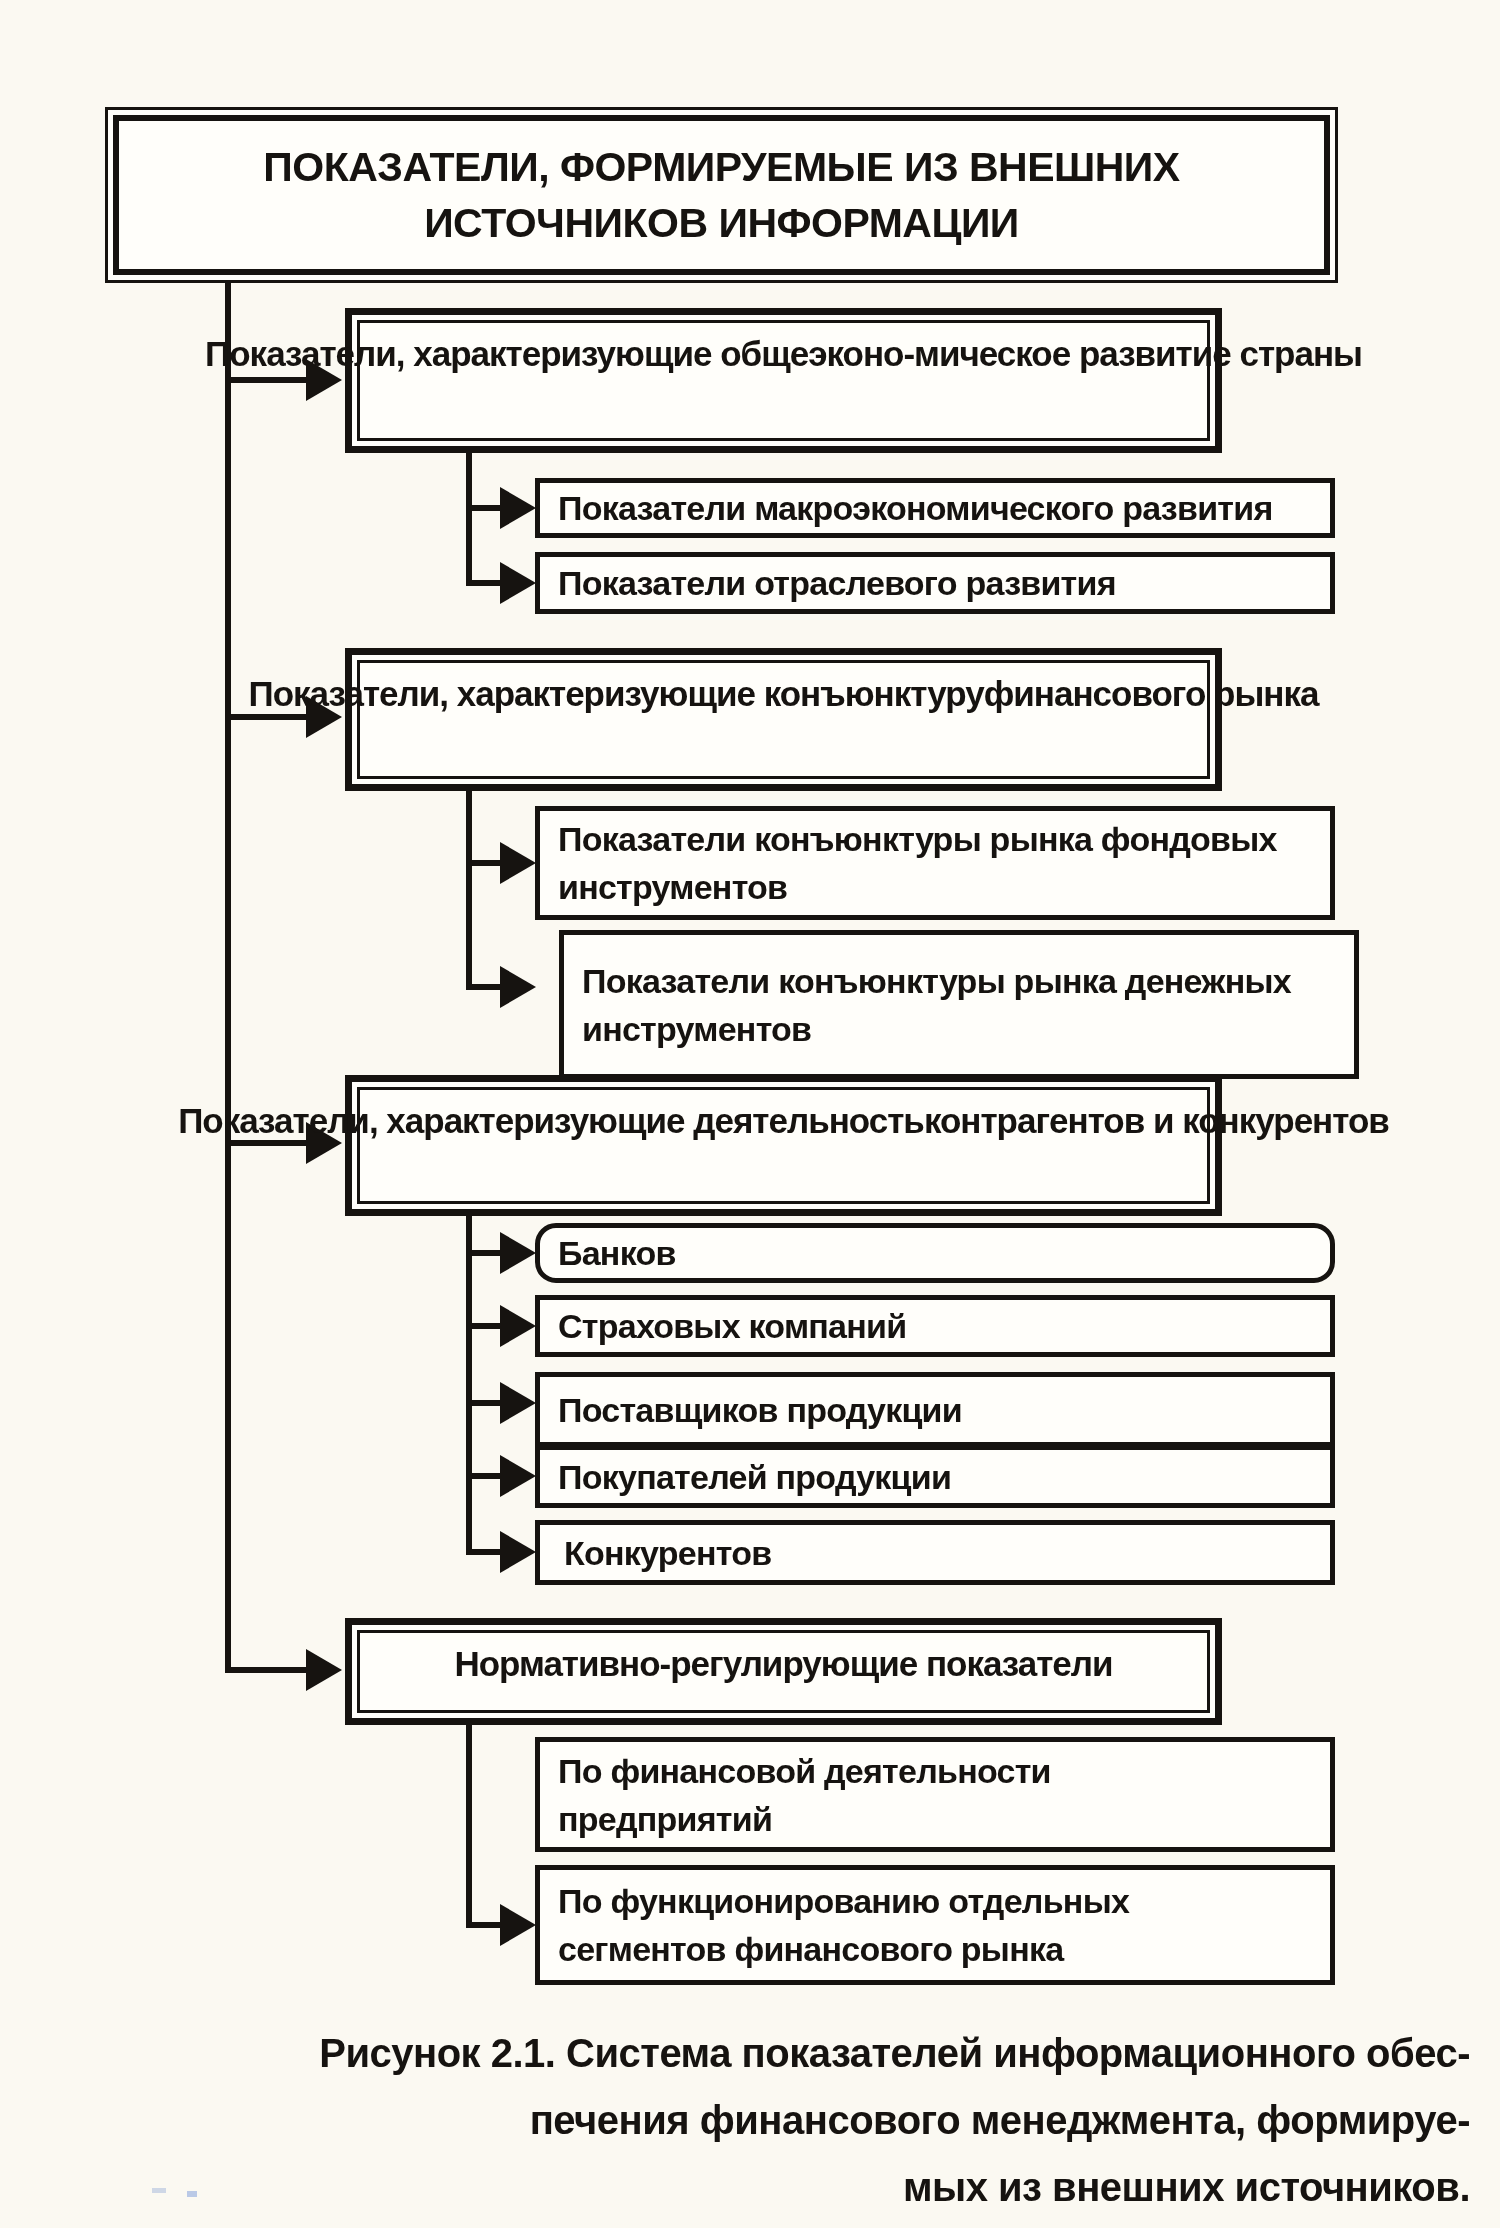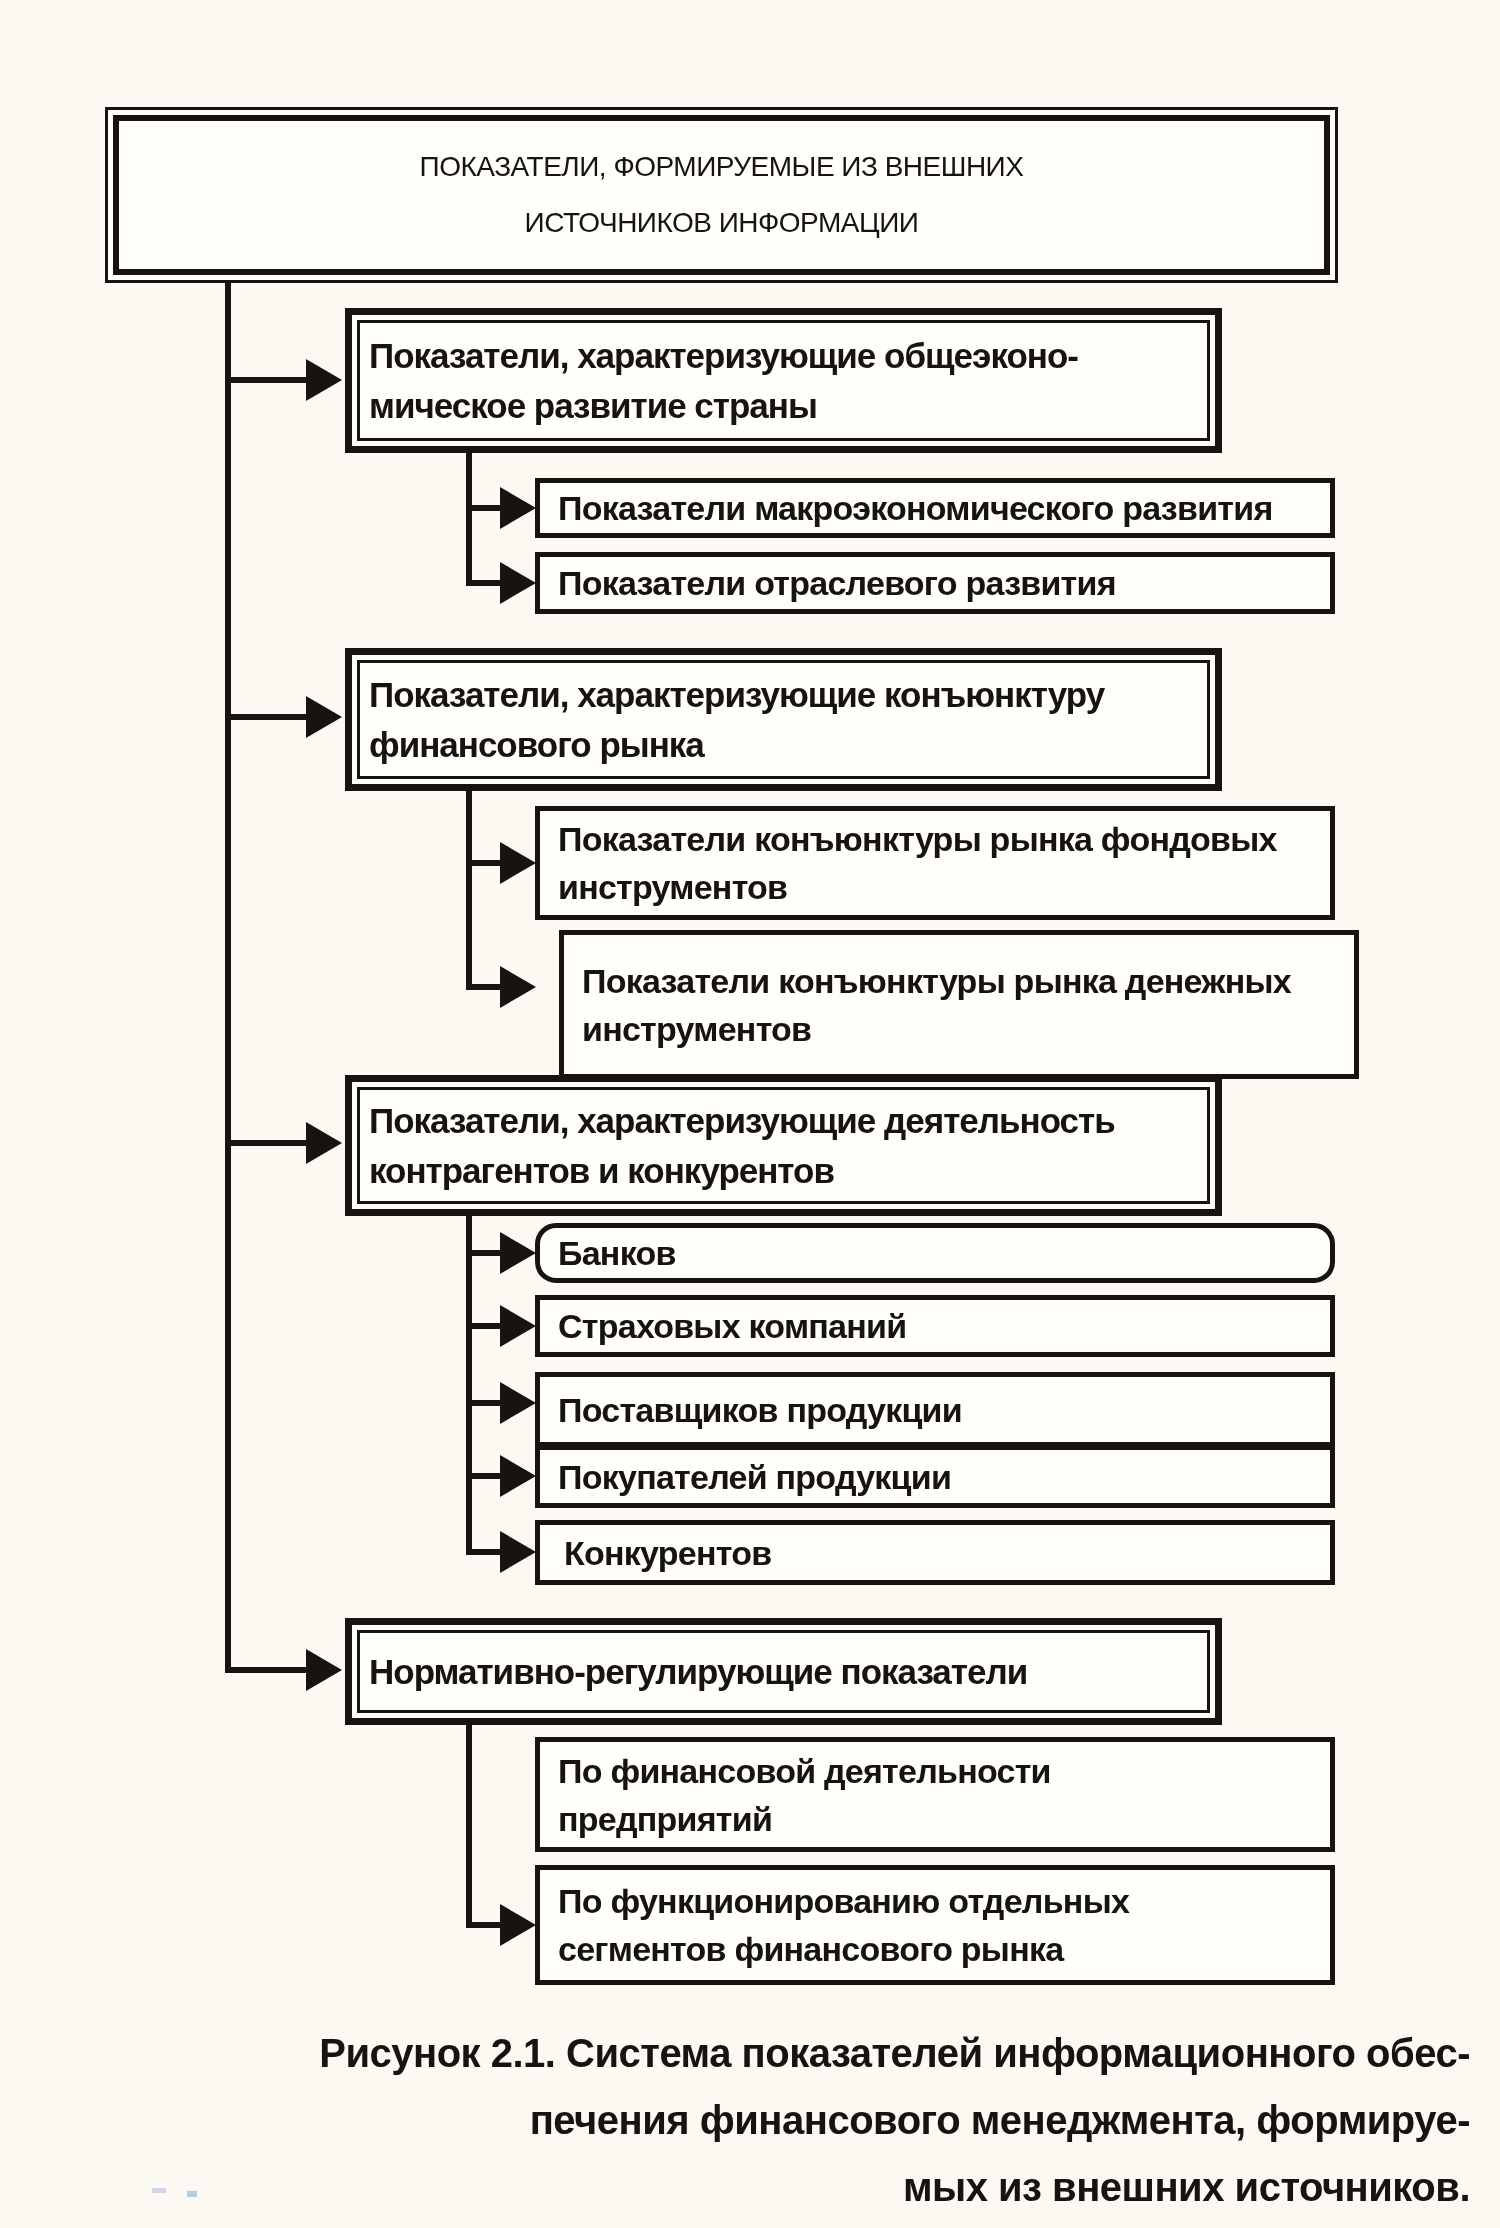--- a/index.html
+++ b/index.html
@@ -15,31 +15,31 @@
   .box-title{
     position:absolute;left:105px;top:107px;width:1233px;height:176px;
     border:3px solid #161310;background:#fffefa;box-sizing:border-box;
   }
   .box-title .inner{
     position:absolute;inset:5px;border:6px solid #161310;
     display:flex;flex-direction:column;justify-content:center;align-items:center;
     background:#fffefa;
   }
   .box-title .t-line{
-    font-size:28px;font-weight:normal;letter-spacing:-0.5px;line-height:56px;
+    font-size:41px;font-weight:bold;letter-spacing:-0.5px;line-height:56px;
     white-space:nowrap;
   }
   
   .box-branch{
     position:absolute;left:345px;width:877px;
     border:7px solid #161310;background:#fffefa;box-sizing:border-box;
   }
   .box-branch .inner{
     position:absolute;inset:5px;border:3px solid #161310;background:#fffefa;
-    display:flex;flex-direction:column;justify-content:center;
+    display:flex;justify-content:center;
     padding:6px 9px;box-sizing:border-box;
   }
   .box-branch .b-line{
     font-size:35px;font-weight:bold;letter-spacing:-1px;line-height:50px;
     white-space:nowrap;
   }
   
   .box-leaf{
     position:absolute;left:535px;width:800px;
     border:5px solid #161310;background:#fffefa;box-sizing:border-box;

